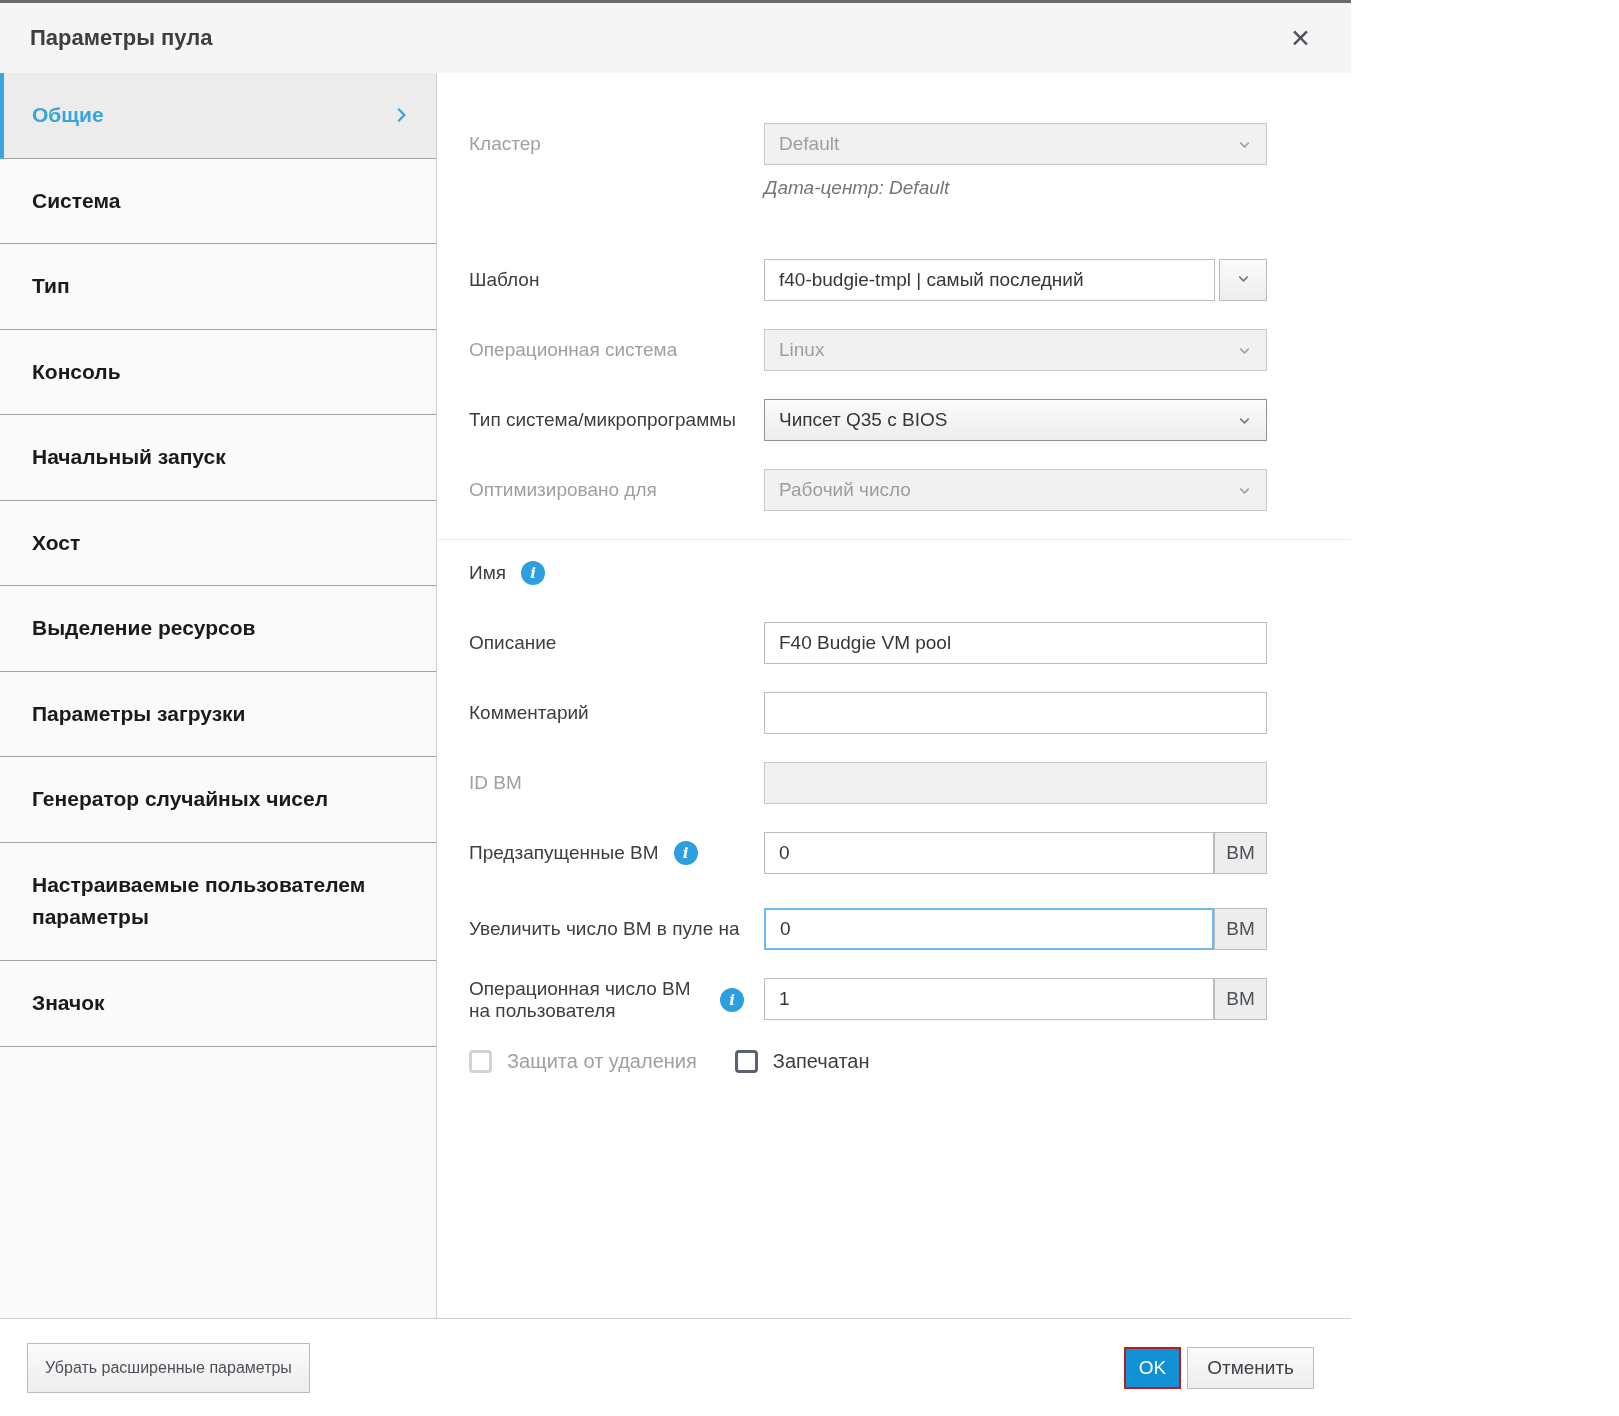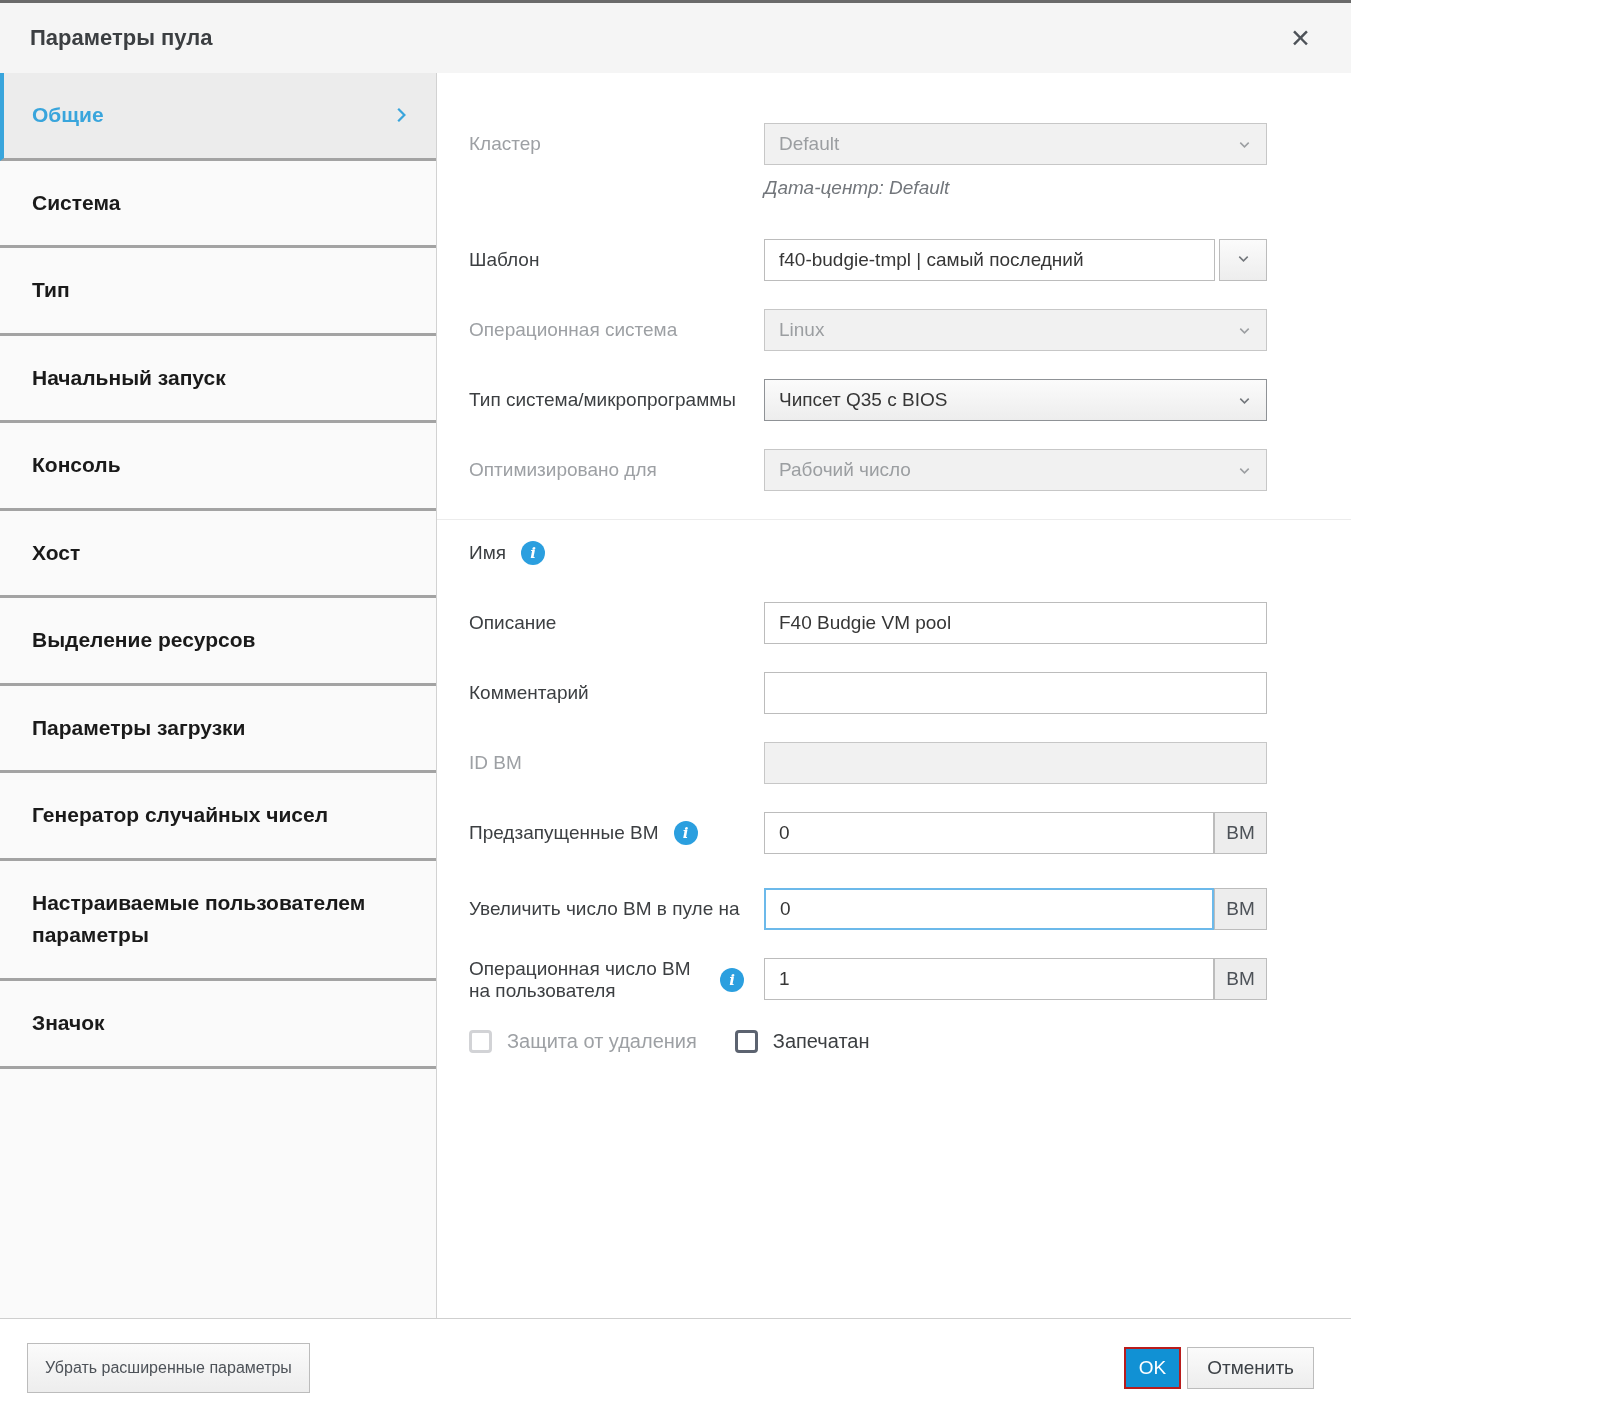--- a/index.html
+++ b/index.html
@@ -16,29 +16,29 @@
   .hdr-close { margin-left:auto; font-size:25px; color:#4d5258; cursor:pointer; line-height:1;
                background:none; border:none; padding:4px; font-family:inherit; }
 
   
   .bodyrow { flex:1 1 auto; display:flex; min-height:0; }
 
   .sidebar { width:437px; flex:0 0 auto; background:#fafafa; border-right:1px solid #d2d2d2;
              display:flex; flex-direction:column; }
   .nav-item { padding:26px 26px 26px 32px; display:flex; align-items:center;
               font-size:21px; font-weight:700; color:#1a1a1a; line-height:1.55;
-              border-bottom:3px solid #a3a3a3; cursor:pointer; }
+              border-bottom:1px solid #a3a3a3; cursor:pointer; }
   .nav-item.selected { background:#ececec; color:#39a5dc; border-left:4px solid #39a5dc;
                        padding-left:28px; }
   .nav-chev { margin-left:auto; color:#39a5dc; display:flex; flex:0 0 auto; }
 
   .main { flex:1 1 auto; background:#fff; padding:50px 84px 0 32px; overflow:hidden; }
 
   .frow { display:grid; grid-template-columns:1fr 503px; margin-bottom:28px; }
-  .frow.mb40 { margin-bottom:40px; }
+  .frow.mb40 { margin-bottom:60px; }
   .frow.mb34 { margin-bottom:34px; }
   .flabel { display:flex; align-items:center; gap:15px; min-height:42px; align-self:start;
             font-size:19px; color:#3c3f42; padding-right:20px; }
   .flabel.dis { color:#9da0a4; }
   .ctl { align-self:start; min-width:0; }
 
   .info-badge { width:24px; height:24px; border-radius:50%; background:#2b9fdf; color:#fff;
                 display:inline-flex; align-items:center; justify-content:center; flex:0 0 auto;
                 font-family:"DejaVu Serif",serif; font-style:italic; font-weight:700; font-size:15px; }
 
@@ -116,24 +116,24 @@
             </svg>
         </span>
       </div>
       <div class="nav-item">
         <span>Система</span>
       </div>
       <div class="nav-item">
         <span>Тип</span>
       </div>
       <div class="nav-item">
+        <span>Консоль</span>
+      </div>
+      <div class="nav-item">
         <span>Начальный запуск</span>
-      </div>
-      <div class="nav-item">
-        <span>Консоль</span>
       </div>
       <div class="nav-item">
         <span>Хост</span>
       </div>
       <div class="nav-item">
         <span>Выделение ресурсов</span>
       </div>
       <div class="nav-item">
         <span>Параметры загрузки</span>
       </div>

